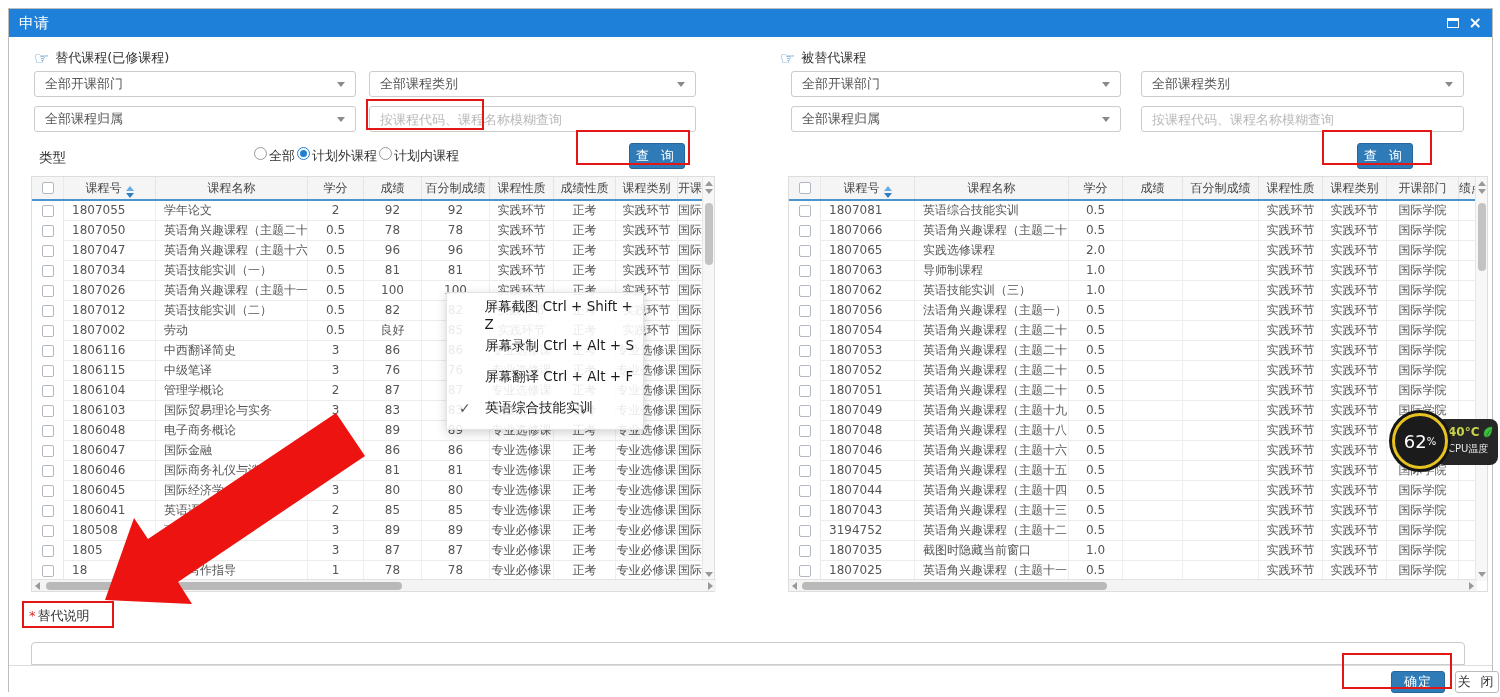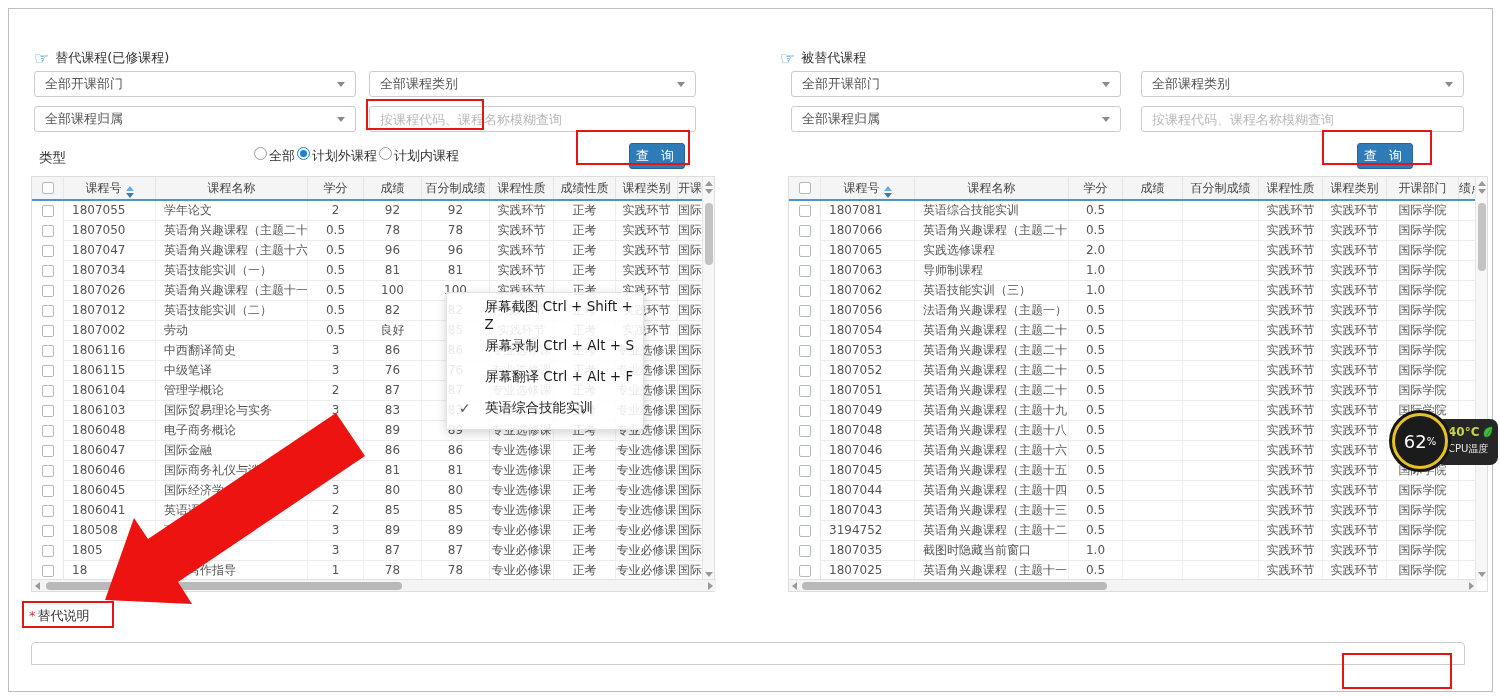--- a/index.html
+++ b/index.html
@@ -70,20 +70,27 @@
   .note-label { position:absolute; left:28px; top:606px; font-size:13px; color:#333; }
   .req { color:#e02b2b; margin-right:2px; }
   .note-area { position:absolute; left:30px; top:641px; width:1434px; height:23px; border:1px solid #ccc; border-radius:4px 4px 0 0; resize:none; outline:none; font-family:"DejaVu Sans",sans-serif; }
   .footer { position:absolute; left:8px; top:664px; width:1485px; height:28px; background:#fff; border-top:1px solid #ddd; z-index:30; }
 </style>
 </head>
 <body>
 
 <div class="screen">
   <div class="dialog">
+    <div class="titlebar">
+      <span>申请</span>
+      <span class="win-icons">
+        <span class="icon-min"></span>
+        <span class="icon-x">×</span>
+      </span>
+    </div>
 
     <span class="section-label" style="left:25px; top:39px;">
       <span class="hand-icon">☞</span><span>替代课程(已修课程)</span>
     </span>
     <div class="dd" style="left:25px; top:62px; width:322px;">
       <span>全部开课部门</span><i class="caret"></i>
     </div>
     <div class="dd" style="left:360px; top:62px; width:327px;">
       <span>全部课程类别</span><i class="caret"></i>
     </div>
@@ -712,20 +719,24 @@
         <div class="hthumb" style="left:13px; width:305px;"></div>
         <i class="tri rt" style="right:3px; top:2px;"></i>
       </div>
     </div>
 
     <span class="note-label" style="left:20px; top:598px; position:absolute;">
       <span class="req">*</span><span>替代说明</span>
     </span>
     <textarea class="note-area" style="left: 22px; top: 633px;"></textarea>
 
+    <div class="footer" style="left:0; top:656px; width:1483px;">
+      <div class="btn-blue" style="left:1382px; top:5px; width:54px; height:22px; letter-spacing:1px;">确定</div>
+      <div class="btn-white" style="left:1446px; top:5px; width:44px; height:22px;">关 闭</div>
+    </div>
   </div>
 
   <div class="ctx-menu" id="ctx-menu">
       <div class="menu-item">
         <span class="menu-check"></span>
         <span>屏幕截图 Ctrl + Shift + Z</span>
       </div>
       <div class="menu-item">
         <span class="menu-check"></span>
         <span>屏幕录制 Ctrl + Alt + S</span>

